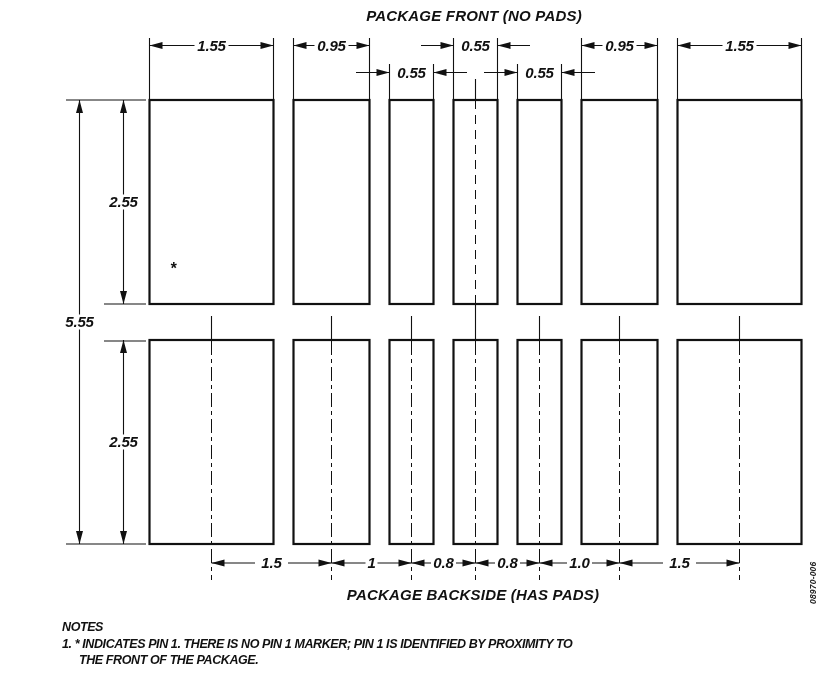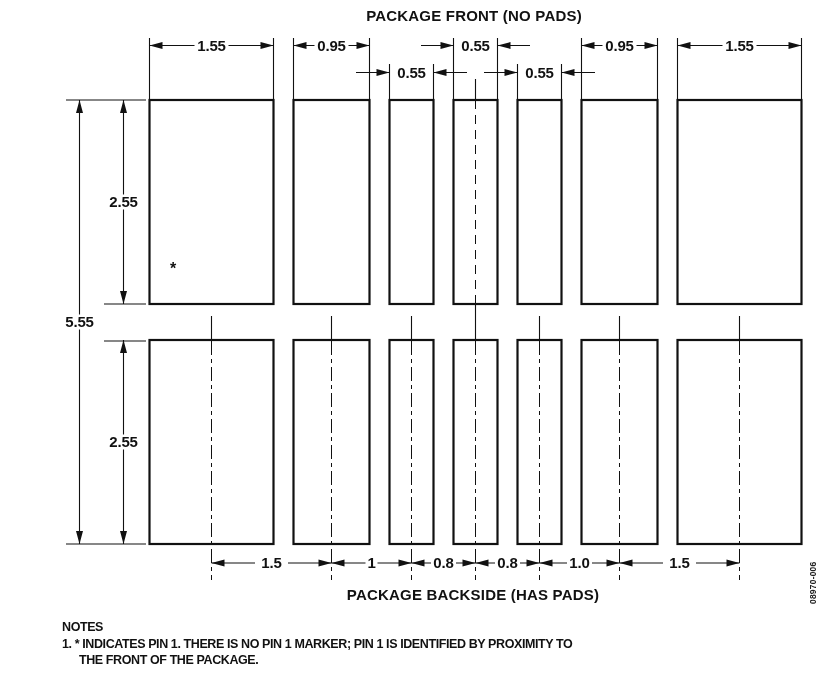--- a/index.html
+++ b/index.html
@@ -1,16 +1,16 @@
 <!DOCTYPE html>
 <html><head>
 <meta charset="utf-8">
 <style>
   html,body{margin:0;padding:0;background:#ffffff;}
-  #stage{position:relative;width:827px;height:674px;background:#a16207;overflow:hidden;}
+  #stage{position:relative;width:827px;height:674px;background:#a16207;overflow:hidden;font-style:italic;}
   svg{display:block;}
   text{font-family:"Liberation Sans",sans-serif;font-weight:bold;fill:#111;}
   .dim-text{font-size:15px;text-anchor:middle;letter-spacing:-0.2px;}
   .title-text{font-size:15px;text-anchor:middle;letter-spacing:0.2px;}
   .notes-text{font-size:12.5px;letter-spacing:-0.4px;}
   .fig-text{font-size:8.5px;fill:#222;letter-spacing:0.2px;}
   .pin1-text{font-size:16px;text-anchor:middle;}
   .outline{stroke:#111;stroke-width:2.2;fill:none;}
   .thin{stroke:#111;stroke-width:1.1;fill:none;}
   .cl-dash{stroke:#111;stroke-width:1;fill:none;stroke-dasharray:9 6;}

